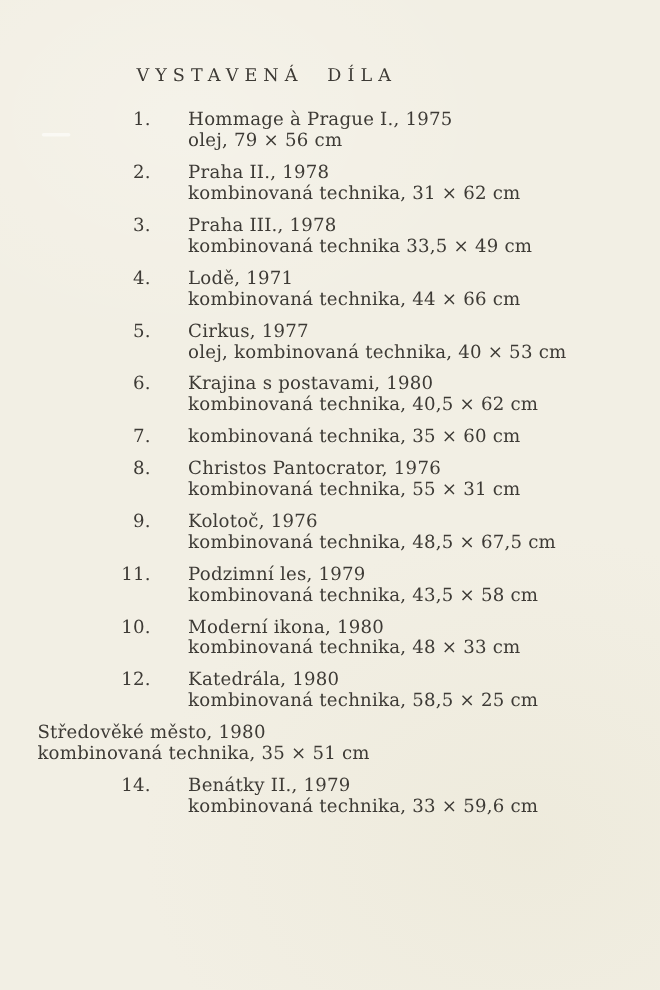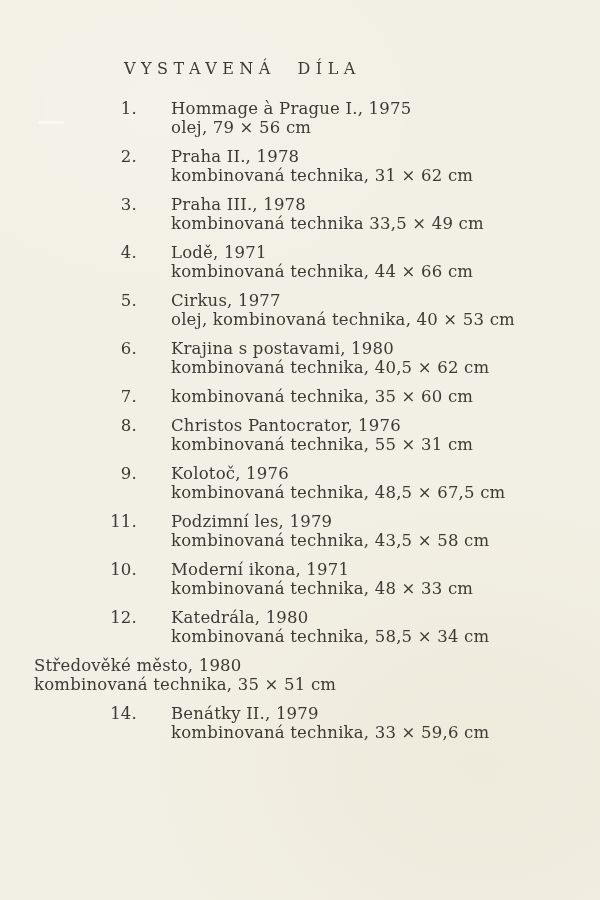--- a/index.html
+++ b/index.html
@@ -159,30 +159,30 @@
     <span class="num">11.</span>
     <span class="work-text">
       <span class="line1">Podzimní les, 1979</span>
       <span class="line2">kombinovaná technika, 43,5 × 58 cm</span>
     </span>
   </li>
 
   <li class="work">
     <span class="num">10.</span>
     <span class="work-text">
-      <span class="line1">Moderní ikona, 1971</span>
+      <span class="line1">Moderní ikona, 1980</span>
       <span class="line2">kombinovaná technika, 48 × 33 cm</span>
     </span>
   </li>
 
   <li class="work">
     <span class="num">12.</span>
     <span class="work-text">
       <span class="line1">Katedrála, 1980</span>
-      <span class="line2">kombinovaná technika, 58,5 × 34 cm</span>
+      <span class="line2">kombinovaná technika, 58,5 × 25 cm</span>
     </span>
   </li>
 
   <li class="work">
     <span class="work-text">
       <span class="line1">Středověké město, 1980</span>
       <span class="line2">kombinovaná technika, 35 × 51 cm</span>
     </span>
   </li>
 

